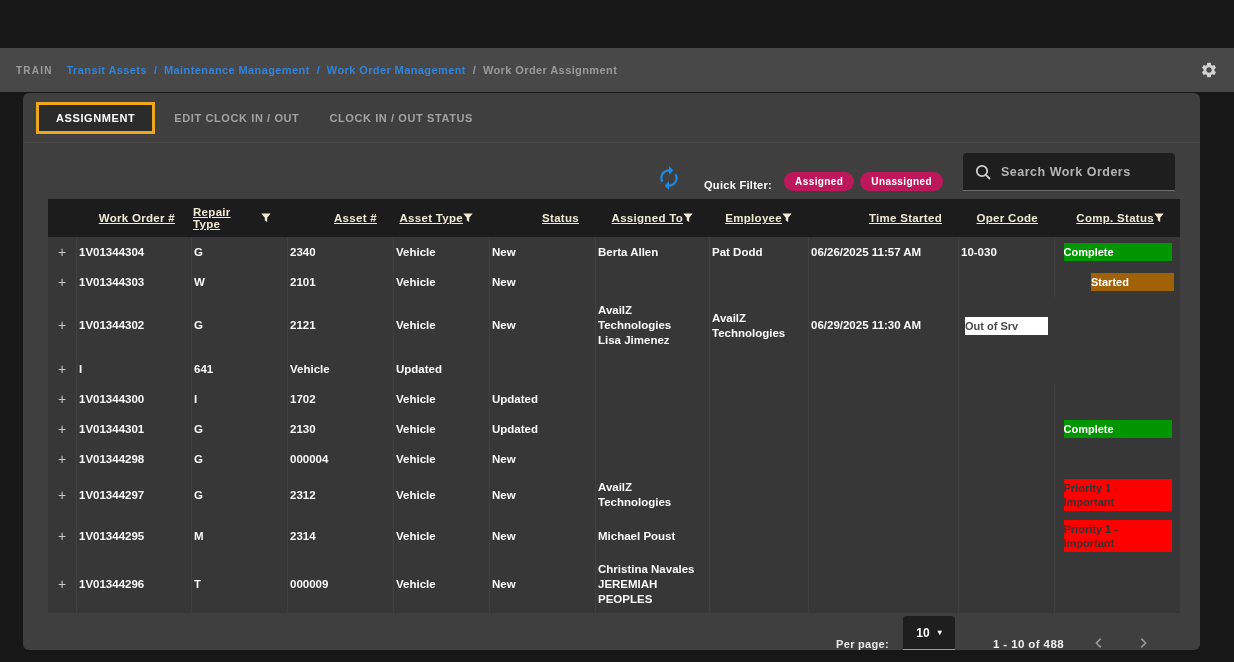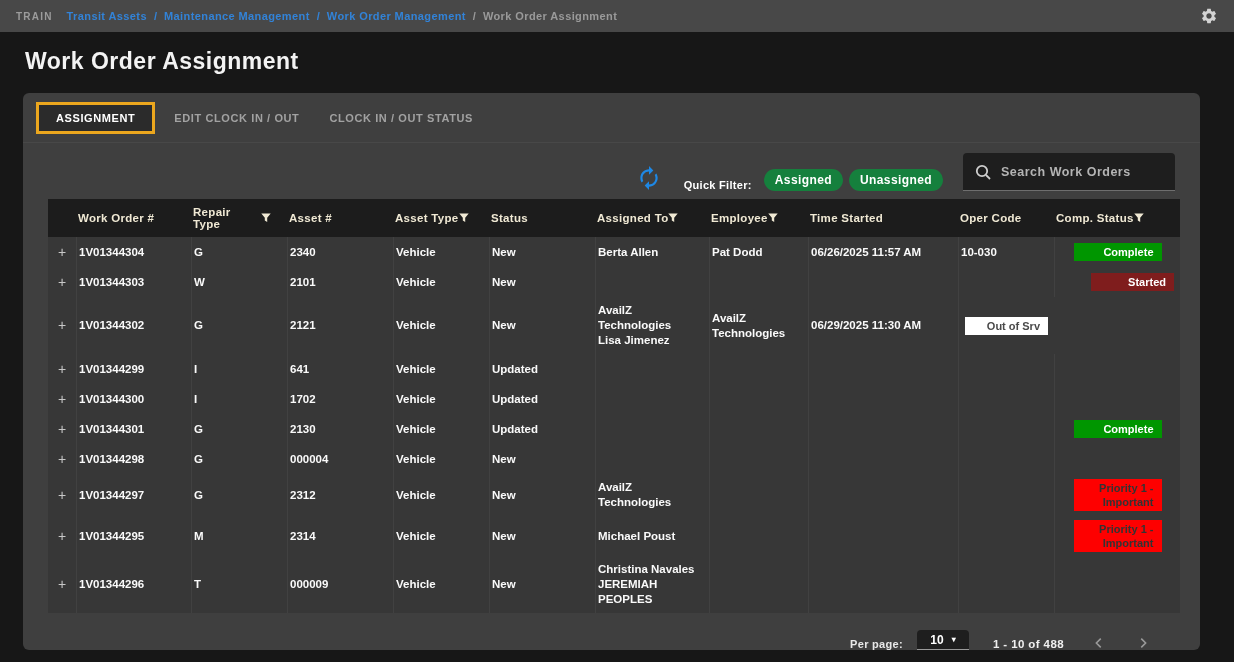--- a/index.html
+++ b/index.html
@@ -5,22 +5,22 @@
   * { box-sizing: border-box; margin: 0; padding: 0; }
   html,body { width:1234px; height:662px; }
   body {
     background:#171717;
     font-family:"Liberation Sans", sans-serif;
     overflow:hidden;
     position:relative;
   }
   
   .topbar {
-    height:32px; background:#484848;
-    display:flex; align-items:center; padding:0 16px;
+    height:44px; background:#484848;
+    display:flex; align-items:center; padding:0 16px;margin-top:48px;
   }
   .brand { color:#9c9c9c; font-size:10px; font-weight:700; letter-spacing:1.2px; margin-right:14px; }
   .crumb { font-size:11px; font-weight:700; letter-spacing:.4px; white-space:nowrap; }
   .crumb.link { color:#3283d8; cursor:pointer; }
   .crumb.current { color:#9a9a9a; }
   .sep { margin:0 7px; font-size:11px; font-weight:700; }
   .sep.blue { color:#3283d8; } .sep.gray { color:#9a9a9a; }
   .topbar-spacer { flex:1; }
   .gear { display:flex; cursor:pointer; }
 
@@ -49,21 +49,21 @@
   }
 
   
   .toolbar {
     display:flex; align-items:flex-end; justify-content:flex-end;
     padding:9px 25px 4px 25px; gap:10px; height:52px;
   }
   .refresh-btn { display:flex; cursor:pointer; margin-right:12px; }
   .qf-label { font-size:11px; font-weight:700; color:#ffffff; letter-spacing:.3px; margin-right:2px; }
   .pill {
-    background:#15803d; color:#ffffff; font-size:12px; font-weight:700;
+    background:#be185d; color:#ffffff; font-size:10px; font-weight:700;
     letter-spacing:.4px; padding:4px 11px; border-radius:11px; cursor:pointer; white-space:nowrap;
   }
   .search {
     width:212px; height:38px; background:#1e1e1e;
     border-radius:4px 4px 0 0; border-bottom:1px solid #6e6e6e;
     display:flex; align-items:center; padding:0 12px; gap:10px; margin-left:10px;
   }
   .search input {
     background:transparent; border:none; outline:none; color:#dddddd;
     font-size:12.5px; font-weight:600; letter-spacing:.5px; width:100%;
@@ -72,53 +72,53 @@
   .search input::placeholder { color:#b4b4b4; }
 
   
   .table { margin:4px 0 0 25px; width:1132px;
     --cols: 28px 115px 96px 106px 96px 106px 114px 99px 150px 96px 126px; }
   .thead {
     display:grid; grid-template-columns:var(--cols);
     background:#1c1c1c; height:38px; align-items:center;
     color:#f0e9d4; font-size:11.5px; font-weight:700; letter-spacing:.3px;
   }
-  .th { display:flex; align-items:center; justify-content:flex-start; padding:0 16px 0 2px; }
+  .th { display:flex; align-items:center; justify-content:flex-end; padding:0 16px 0 2px;text-decoration:underline; }
   .th .funnel { display:flex; cursor:pointer; color:#f0e9d4; }
   .tbody .tr {
     display:grid; grid-template-columns:var(--cols);
     background:#373737; min-height:30px;
   }
   .td {
     display:flex; align-items:center; height:100%;
     padding:6px 8px 6px 2px; font-size:11.5px; font-weight:700;
     color:#fafafa; line-height:15px;
     border-left:1px solid rgba(255,255,255,.05);
   }
   .td:first-child { border-left:none; justify-content:center; padding:0; }
   .td .cell-text { white-space:pre-line; }
   .expand-btn { color:#c8c8c8; font-size:14px; font-weight:400; cursor:pointer; }
   .td.comp { justify-content:center; padding:4px 6px; }
   .badge {
-    display:block; width:88px; text-align:right;
-    font-size:11px; font-weight:700; padding:2px 8px; line-height:14px;
+    display:block; width:108px; text-align:left;
+    font-size:11px; font-weight:700; padding:2px 0; line-height:14px;
   }
 
   
   .footer {
     position:absolute; left:0; right:0; bottom:0; height:58px;
     display:flex; align-items:flex-end; justify-content:flex-end;
     padding-right:42px; gap:14px;
   }
   .perpage-label { font-size:11px; font-weight:700; color:#e8e8e8; letter-spacing:.3px; }
   .select {
-    width:52px; height:20px; background:#1e1e1e;
+    width:52px; height:34px; background:#1e1e1e;
     border-radius:4px 4px 0 0; border-bottom:1px solid #9a9a9a;
     display:flex; align-items:center; justify-content:center; gap:8px;
-    color:#ffffff; font-size:12px; font-weight:700; cursor:pointer; margin-right:10px;
+    color:#ffffff; font-size:12px; font-weight:700; cursor:pointer; margin-right:24px;
   }
   .select .caret { font-size:8px; color:#ffffff; }
   .range { font-size:11.5px; font-weight:700; color:#f0f0f0; letter-spacing:.4px; margin-right:6px; }
   .chev { display:flex; padding:0 8px; cursor:pointer; }
 </style>
 </head>
 <body>
 
 <div class="topbar">
   <span class="brand">TRAIN</span>
@@ -293,21 +293,21 @@
           <div class="td">
             <span class="cell-text"></span>
           </div>
           <div class="td">
             <span class="cell-text"></span>
           </div>
           <div class="td">
             <span class="cell-text"></span>
           </div>
           <div class="td comp">
-            <span class="badge" style="background: #7f1d1d; color: rgb(255, 255, 255); margin-left: 30px;">Started</span>
+            <span class="badge" style="background: #a16207; color: rgb(255, 255, 255); margin-left: 30px;">Started</span>
           </div>
         </div>
         <div class="tr">
           <div class="td">
             <span class="expand-btn">+</span>
           </div>
           <div class="td">
             <span class="cell-text">1V01344302</span>
           </div>
           <div class="td">
@@ -332,23 +332,20 @@
           <div class="td">
             <span class="cell-text">06/29/2025 11:30 AM</span>
           </div>
           <div class="td comp">
             <span class="badge" style="background: rgb(255, 255, 255); color: rgb(74, 74, 74);">Out of Srv</span>
           </div>
         </div>
         <div class="tr">
           <div class="td">
             <span class="expand-btn">+</span>
-          </div>
-          <div class="td">
-            <span class="cell-text">1V01344299</span>
           </div>
           <div class="td">
             <span class="cell-text">I</span>
           </div>
           <div class="td">
             <span class="cell-text">641</span>
           </div>
           <div class="td">
             <span class="cell-text">Vehicle</span>
           </div>

